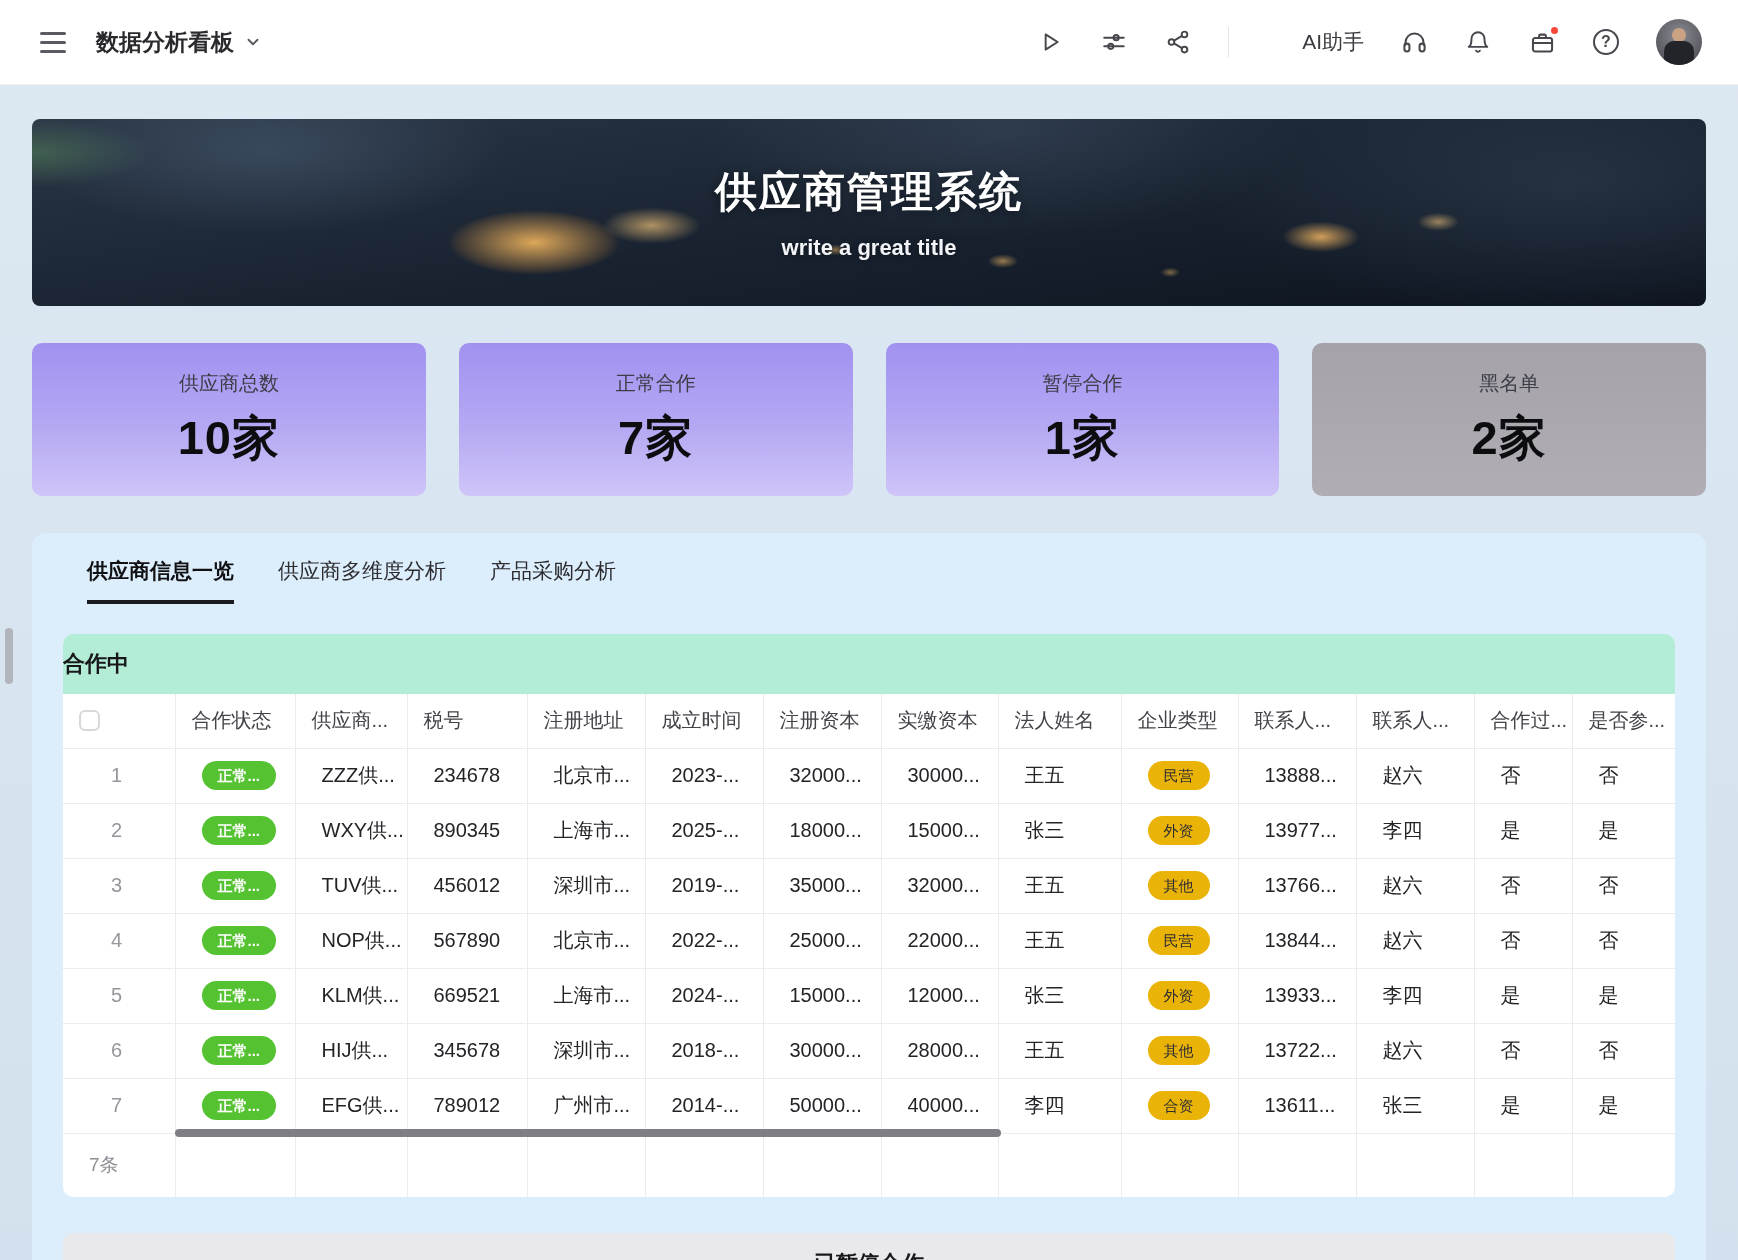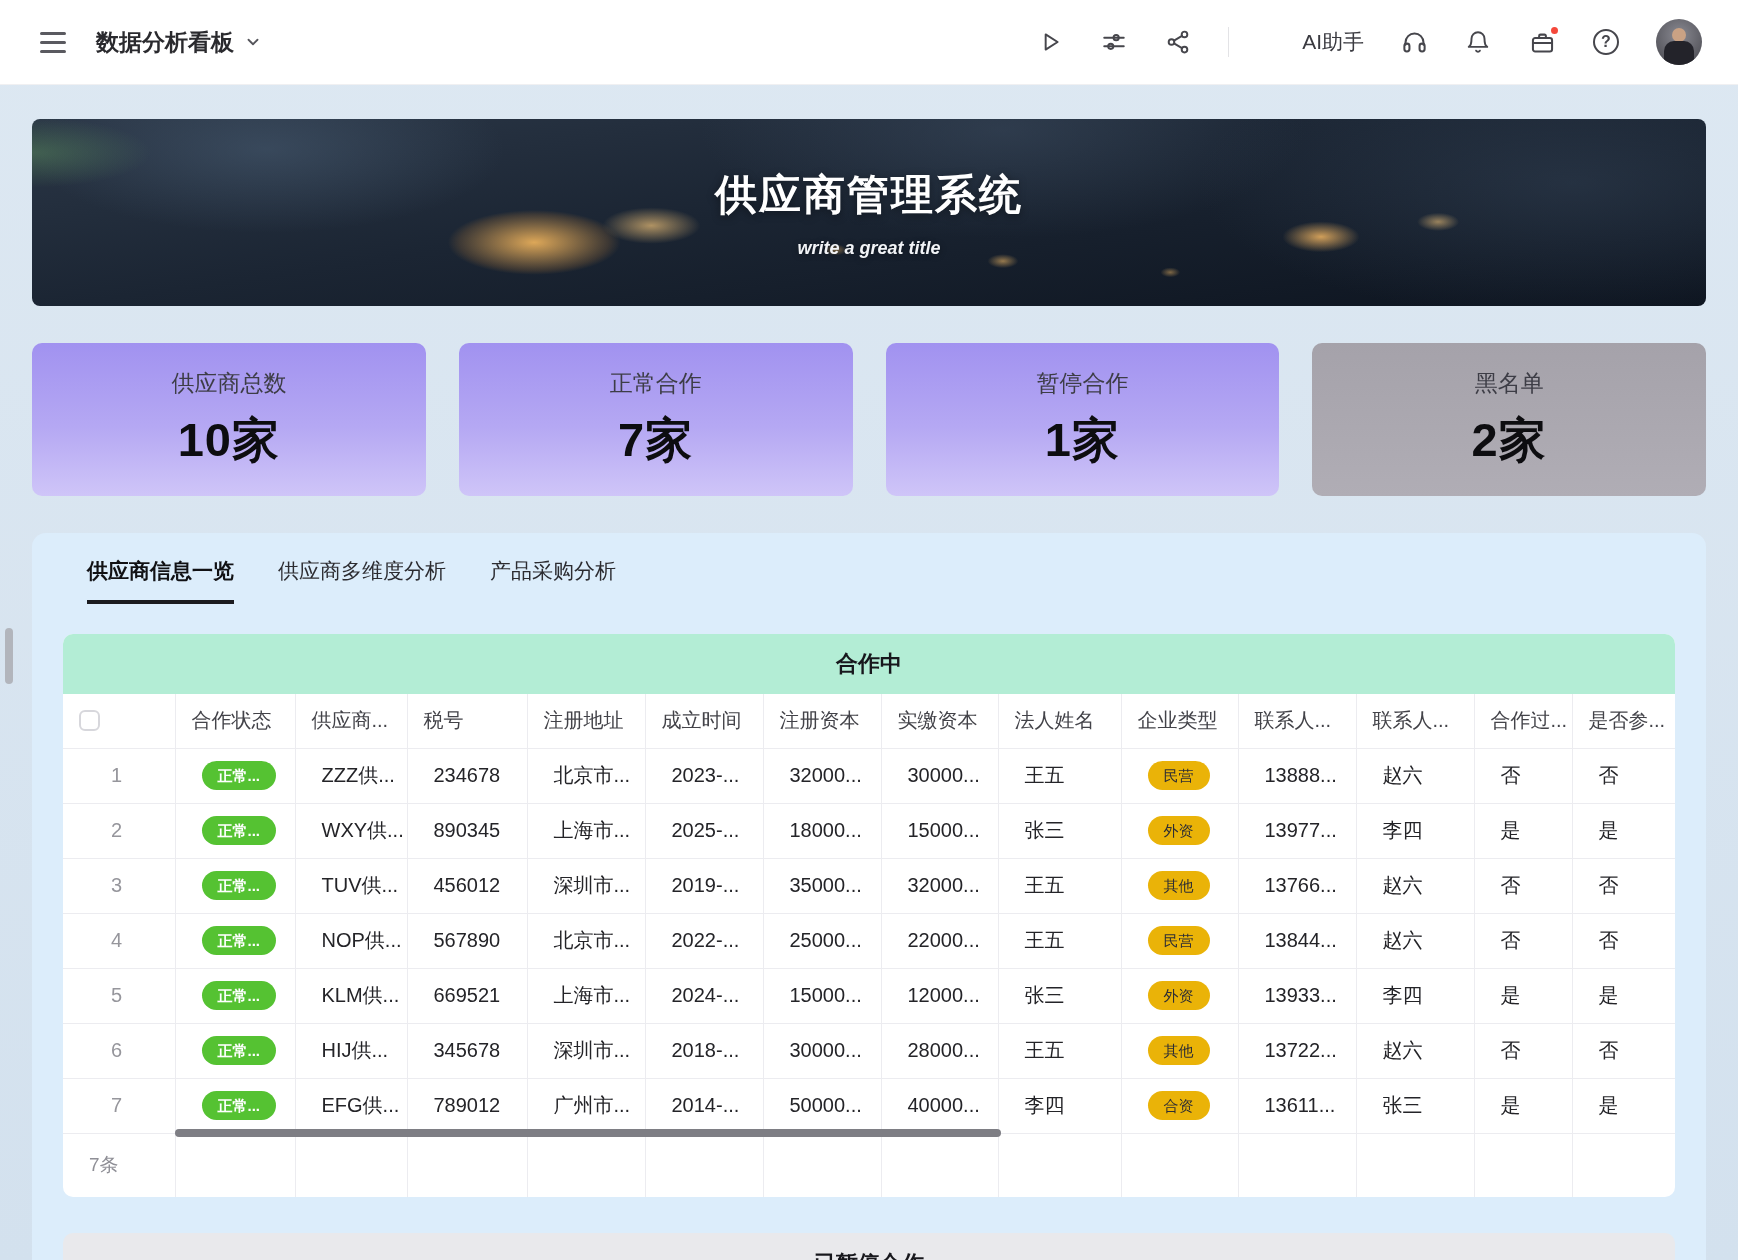--- a/index.html
+++ b/index.html
@@ -48,42 +48,42 @@
       radial-gradient(22px 10px at 58% 76%, rgba(255,195,105,.55), transparent 70%),
       radial-gradient(16px 8px at 48% 70%, rgba(255,195,105,.5), transparent 70%),
       radial-gradient(14px 7px at 68% 82%, rgba(255,195,105,.45), transparent 70%),
       radial-gradient(340px 120px at 14% 16%, rgba(72,92,114,.55), transparent 70%),
       radial-gradient(420px 150px at 58% 6%, rgba(62,78,98,.5), transparent 72%),
       radial-gradient(520px 190px at 92% 34%, rgba(56,72,92,.45), transparent 72%),
       linear-gradient(172deg,#2b3747 0%,#1b2533 45%,#0d141f 100%);
   }
   .banner-inner{ position:absolute; inset:0; display:flex; flex-direction:column; align-items:center; justify-content:center; gap:15px; }
   .banner-title{ color:#fff; font-size:42px; font-weight:bold; letter-spacing:2px; text-shadow:0 2px 8px rgba(0,0,0,.45); }
-  .banner-sub{ color:#f2f4f7; font-size:18px; font-weight:bold; text-shadow:0 1px 6px rgba(0,0,0,.4);font-style:italic; }
+  .banner-sub{ color:#f2f4f7; font-size:22px; font-weight:bold; text-shadow:0 1px 6px rgba(0,0,0,.4); }
 
   
   .cards{ display:flex; gap:33px; margin:37px 32px 0 32px; }
   .card{ flex:1; height:153px; border-radius:10px; display:flex; flex-direction:column; align-items:center; justify-content:center; gap:10px; }
   .card.purple{ background:linear-gradient(180deg,#a192f0 0%,#b5a8f3 55%,#cfc5f8 100%); }
   .card.gray{ background:linear-gradient(180deg,#a5a2aa 0%,#b0adb5 100%); }
-  .card-label{ font-size:23px; color:#3d3d46; }
+  .card-label{ font-size:20px; color:#3d3d46; }
   .card-value{ font-size:47px; font-weight:bold; color:#0d0d10; letter-spacing:1px; }
 
   
   .panel{
     margin:37px 32px 0 32px; background:#dcedfb; border-radius:14px;
     padding:24px 31px 40px 31px; height:860px;
   }
   .tabs{ display:flex; gap:44px; padding-left:24px; }
   .tab{ font-size:21px; color:#2c2c31; padding-bottom:15px; cursor:pointer; border-bottom:4px solid transparent; }
   .tab.active{ font-weight:bold; color:#111114; border-bottom-color:#1b1b1f; }
 
   
   .table-card{ margin-top:30px; background:#fff; border-radius:10px; overflow:hidden; position:relative; }
-  .group-header{ height:60px; background:#b3edd5; display:flex; align-items:center; justify-content:center; }
+  .group-header{ height:60px; background:#b3edd5; display:flex; align-items:center; justify-content:flex-start; }
   .group-title{ font-size:22px; font-weight:bold; color:#17171c; }
   table{ border-collapse:collapse; table-layout:fixed; width:1680px; }
   th,td{ height:55px; padding:0 0 0 26px; text-align:left; font-size:20px; white-space:nowrap; overflow:hidden; border-left:1px solid #ececf0; }
   th:first-child,td:first-child{ border-left:none; }
   thead th{ height:54px; font-weight:normal; color:#434349;padding-left:16px; }
   tbody tr{ border-top:1px solid #ececf0; }
   td{ color:#242428; }
   .c-idx{ color:#96969c; padding-left:48px; }
   .checkbox{ width:21px; height:21px; border:2px solid #d7d7dc; border-radius:6px; background:#fff; cursor:pointer; }
   .pill{ display:inline-block; padding:7px 16px; border-radius:999px; font-size:15px; line-height:1; }

